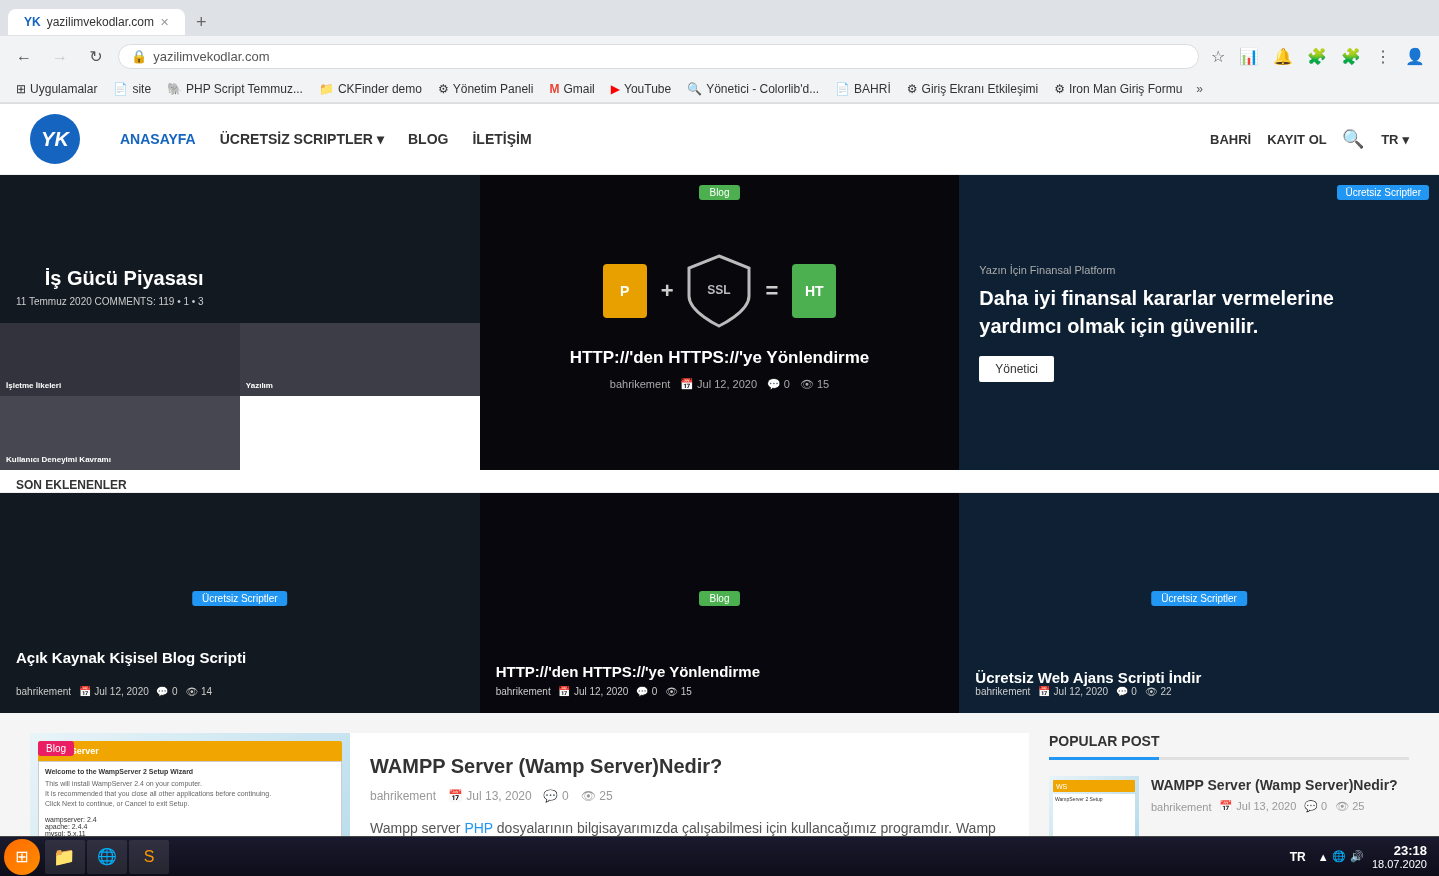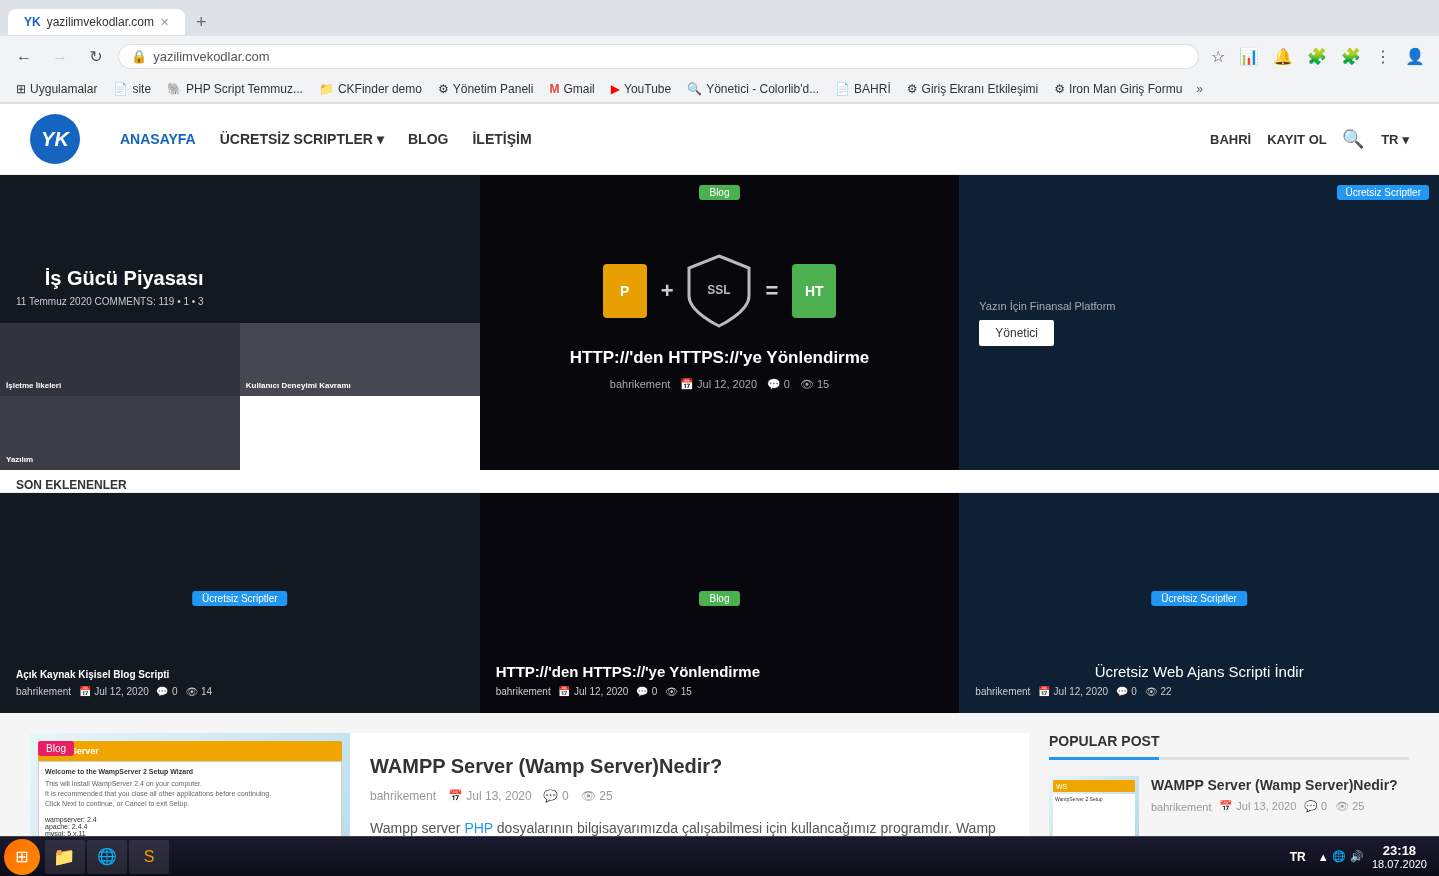--- a/index.html
+++ b/index.html
@@ -63,21 +63,21 @@
     .popular-title { font-size: 14px; font-weight: bold; color: #333; line-height: 1.3; margin-bottom: 6px; cursor: pointer; }
     .popular-meta { color: #999; font-size: 11px; display: flex; align-items: center; gap: 8px; }
 
     
     .taskbar { position: fixed; bottom: 0; left: 0; right: 0; height: 40px; background: linear-gradient(to bottom, #1a1a2e, #0d0d1a); display: flex; align-items: center; padding: 0 4px; z-index: 9999; border-top: 1px solid #444; }
     .taskbar-start { width: 36px; height: 36px; background: linear-gradient(135deg, #ff6b00, #ff8c00); border-radius: 50%; display: flex; align-items: center; justify-content: center; margin-right: 4px; cursor: pointer; }
     .taskbar-btn { height: 34px; min-width: 40px; background: rgba(255,255,255,0.1); border: none; cursor: pointer; display: flex; align-items: center; justify-content: center; margin: 0 1px; border-radius: 2px; padding: 0 6px; }
     .taskbar-icon { font-size: 18px; }
     .taskbar-spacer { flex: 1; }
     .taskbar-sys { display: flex; align-items: center; gap: 8px; padding: 0 8px; color: #fff; font-size: 11px; }
-    .taskbar-time { text-align: center; }
+    .taskbar-time { text-align: right; }
     .taskbar-time-main { font-size: 13px; font-weight: bold; }
     .taskbar-time-date { font-size: 11px; }
     .taskbar-lang { color: #fff; font-size: 12px; font-weight: bold; margin-right: 4px; }
     .taskbar-tray { display: flex; align-items: center; gap: 4px; }
 
     
     .fake-img { width: 100%; height: 100%; }
     .fake-img-wamp { background: linear-gradient(135deg, #e8f4f8 0%, #b3d9ea 100%); display: flex; flex-direction: column; padding: 8px; }
     .wamp-header { background: #f0a500; height: 20px; display: flex; align-items: center; padding: 0 6px; font-size: 9px; color: #fff; font-weight: bold; border-radius: 2px 2px 0 0; }
     .wamp-content { flex: 1; background: #fff; padding: 6px; font-size: 7px; color: #333; border: 1px solid #ccc; }
@@ -200,25 +200,25 @@
       <div style="background:linear-gradient(rgba(0,0,0,0.6),rgba(0,0,0,0.6)),#2c3e50;position:relative;padding:16px;display:flex;align-items:flex-end;">
         <div style="position:relative;z-index:2;">
           <div style="color:#fff;font-size:20px;font-weight:bold;margin-bottom:6px;text-align:right;">İş Gücü Piyasası</div>
           <div style="color:#ccc;font-size:10px;">11 Temmuz 2020 COMMENTS: 119 • 1 • 3</div>
         </div>
       </div>
       <div style="display:grid;grid-template-columns:1fr 1fr;">
         <div style="background:linear-gradient(rgba(0,0,0,0.4),rgba(0,0,0,0.4)),#556;position:relative;display:flex;align-items:flex-end;padding:6px;">
           <span style="color:#fff;font-size:8px;font-weight:600;">İşletme İlkeleri</span>
         </div>
+        <div style="background:linear-gradient(rgba(0,0,0,0.4),rgba(0,0,0,0.4)),#667;position:relative;display:flex;align-items:flex-end;padding:6px;">
+          <span style="color:#fff;font-size:8px;font-weight:600;">Yazılım</span>
+        </div>
         <div style="background:linear-gradient(rgba(0,0,0,0.4),rgba(0,0,0,0.4)),#778;position:relative;display:flex;align-items:flex-end;padding:6px;">
           <span style="color:#fff;font-size:8px;font-weight:600;">Kullanıcı Deneyimi Kavramı</span>
-        </div>
-        <div style="background:linear-gradient(rgba(0,0,0,0.4),rgba(0,0,0,0.4)),#667;position:relative;display:flex;align-items:flex-end;padding:6px;">
-          <span style="color:#fff;font-size:8px;font-weight:600;">Yazılım</span>
         </div>
       </div>
     </div>
 
     <div style="background:linear-gradient(rgba(0,0,0,0.75),rgba(0,0,0,0.75)),#1a1a2e;display:flex;flex-direction:column;align-items:center;justify-content:center;padding:20px;position:relative;">
       <div style="position:absolute;top:10px;left:50%;transform:translateX(-50%);background:#4caf50;color:#fff;font-size:10px;padding:2px 10px;border-radius:3px;white-space:nowrap;">Blog</div>
       <div style="display:flex;align-items:center;gap:14px;margin-bottom:18px;">
         <div style="width:44px;height:54px;background:#e8a000;border-radius:4px;display:flex;align-items:center;justify-content:center;color:#fff;font-weight:bold;font-size:14px;">P</div>
         <span style="color:#ccc;font-size:22px;font-weight:bold;">+</span>
         <div style="position:relative;width:64px;height:74px;display:flex;align-items:center;justify-content:center;">
@@ -235,35 +235,36 @@
         <span>bahrikement</span>
         <span>📅 <span>Jul 12, 2020</span></span>
         <span>💬 <span>0</span></span>
         <span>👁 <span>15</span></span>
       </div>
     </div>
 
     <div style="background:linear-gradient(rgba(0,0,0,0.45),rgba(0,0,0,0.45)),#1a3a5c;position:relative;padding:24px 20px;display:flex;flex-direction:column;justify-content:center;">
       <div style="position:absolute;top:10px;right:10px;background:#2196f3;color:#fff;font-size:10px;padding:2px 8px;border-radius:3px;">Ücretsiz Scriptler</div>
       <div style="color:#aaa;font-size:11px;margin-bottom:8px;">Yazın İçin Finansal Platform</div>
+      <div style="color:#fff;font-size:20px;font-weight:bold;line-height:1.4;margin-bottom:16px;">Daha iyi finansal kararlar vermelerine yardımcı olmak için güvenilir.</div>
       <button style="background:#fff;color:#333;border:none;padding:6px 16px;font-size:12px;cursor:pointer;border-radius:2px;width:fit-content;">Yönetici</button>
     </div>
   </div>
 
   <div style="background:#fff;border-bottom:1px solid #eee;">
     <div style="padding:8px 16px 0;font-size:12px;font-weight:bold;color:#333;display:inline-block;">SON EKLENENLER</div>
   </div>
 
   <div style="display:grid;grid-template-columns:1fr 1fr 1fr;height:220px;overflow:hidden;">
 
     <div style="background:linear-gradient(rgba(0,0,0,0.6),rgba(0,0,0,0.6)),#2c3e50;position:relative;padding:16px;display:flex;flex-direction:column;justify-content:flex-end;">
       <div style="position:absolute;top:50%;left:50%;transform:translate(-50%,-80%);background:#2196f3;color:#fff;font-size:10px;padding:2px 10px;border-radius:3px;white-space:nowrap;">
         <span>Ücretsiz Scriptler</span>
       </div>
-      <div style="color:#fff;font-size:10px;font-weight:bold;margin-bottom:6px;">Açık Kaynak Kişisel Blog Scripti</div>
+      <div style="color:#fff;font-size:15px;font-weight:bold;margin-bottom:20px;">Açık Kaynak Kişisel Blog Scripti</div>
       <div style="color:#ccc;font-size:10px;display:flex;gap:8px;">
         <span>bahrikement</span>
         <span>📅 <span>Jul 12, 2020</span></span>
         <span>💬 <span>0</span></span>
         <span>👁 <span>14</span></span>
       </div>
     </div>
 
     <div style="background:linear-gradient(rgba(0,0,0,0.72),rgba(0,0,0,0.72)),#1a1a2e;position:relative;padding:16px;display:flex;flex-direction:column;justify-content:flex-end;">
       <div style="position:absolute;top:50%;left:50%;transform:translate(-50%,-80%);background:#4caf50;color:#fff;font-size:10px;padding:2px 10px;border-radius:3px;white-space:nowrap;">
@@ -275,21 +276,21 @@
         <span>📅 <span>Jul 12, 2020</span></span>
         <span>💬 <span>0</span></span>
         <span>👁 <span>15</span></span>
       </div>
     </div>
 
     <div style="background:linear-gradient(rgba(0,0,0,0.45),rgba(0,0,0,0.45)),#1a3a5c;position:relative;padding:16px;display:flex;flex-direction:column;justify-content:flex-end;">
       <div style="position:absolute;top:50%;left:50%;transform:translate(-50%,-80%);background:#2196f3;color:#fff;font-size:10px;padding:2px 10px;border-radius:3px;white-space:nowrap;">
         <span>Ücretsiz Scriptler</span>
       </div>
-      <div style="color:#fff;font-size:15px;font-weight:normal;margin-bottom:6px;text-align:center;">Ücretsiz Web Ajans Scripti İndir</div>
+      <div style="color:#fff;font-size:15px;font-weight:bold;">Ücretsiz Web Ajans Scripti İndir</div>
       <div style="color:#ccc;font-size:10px;display:flex;gap:8px;">
         <span>bahrikement</span>
         <span>📅 <span>Jul 12, 2020</span></span>
         <span>💬 <span>0</span></span>
         <span>👁 <span>22</span></span>
       </div>
     </div>
   </div>
 
   <div class="main-content">

